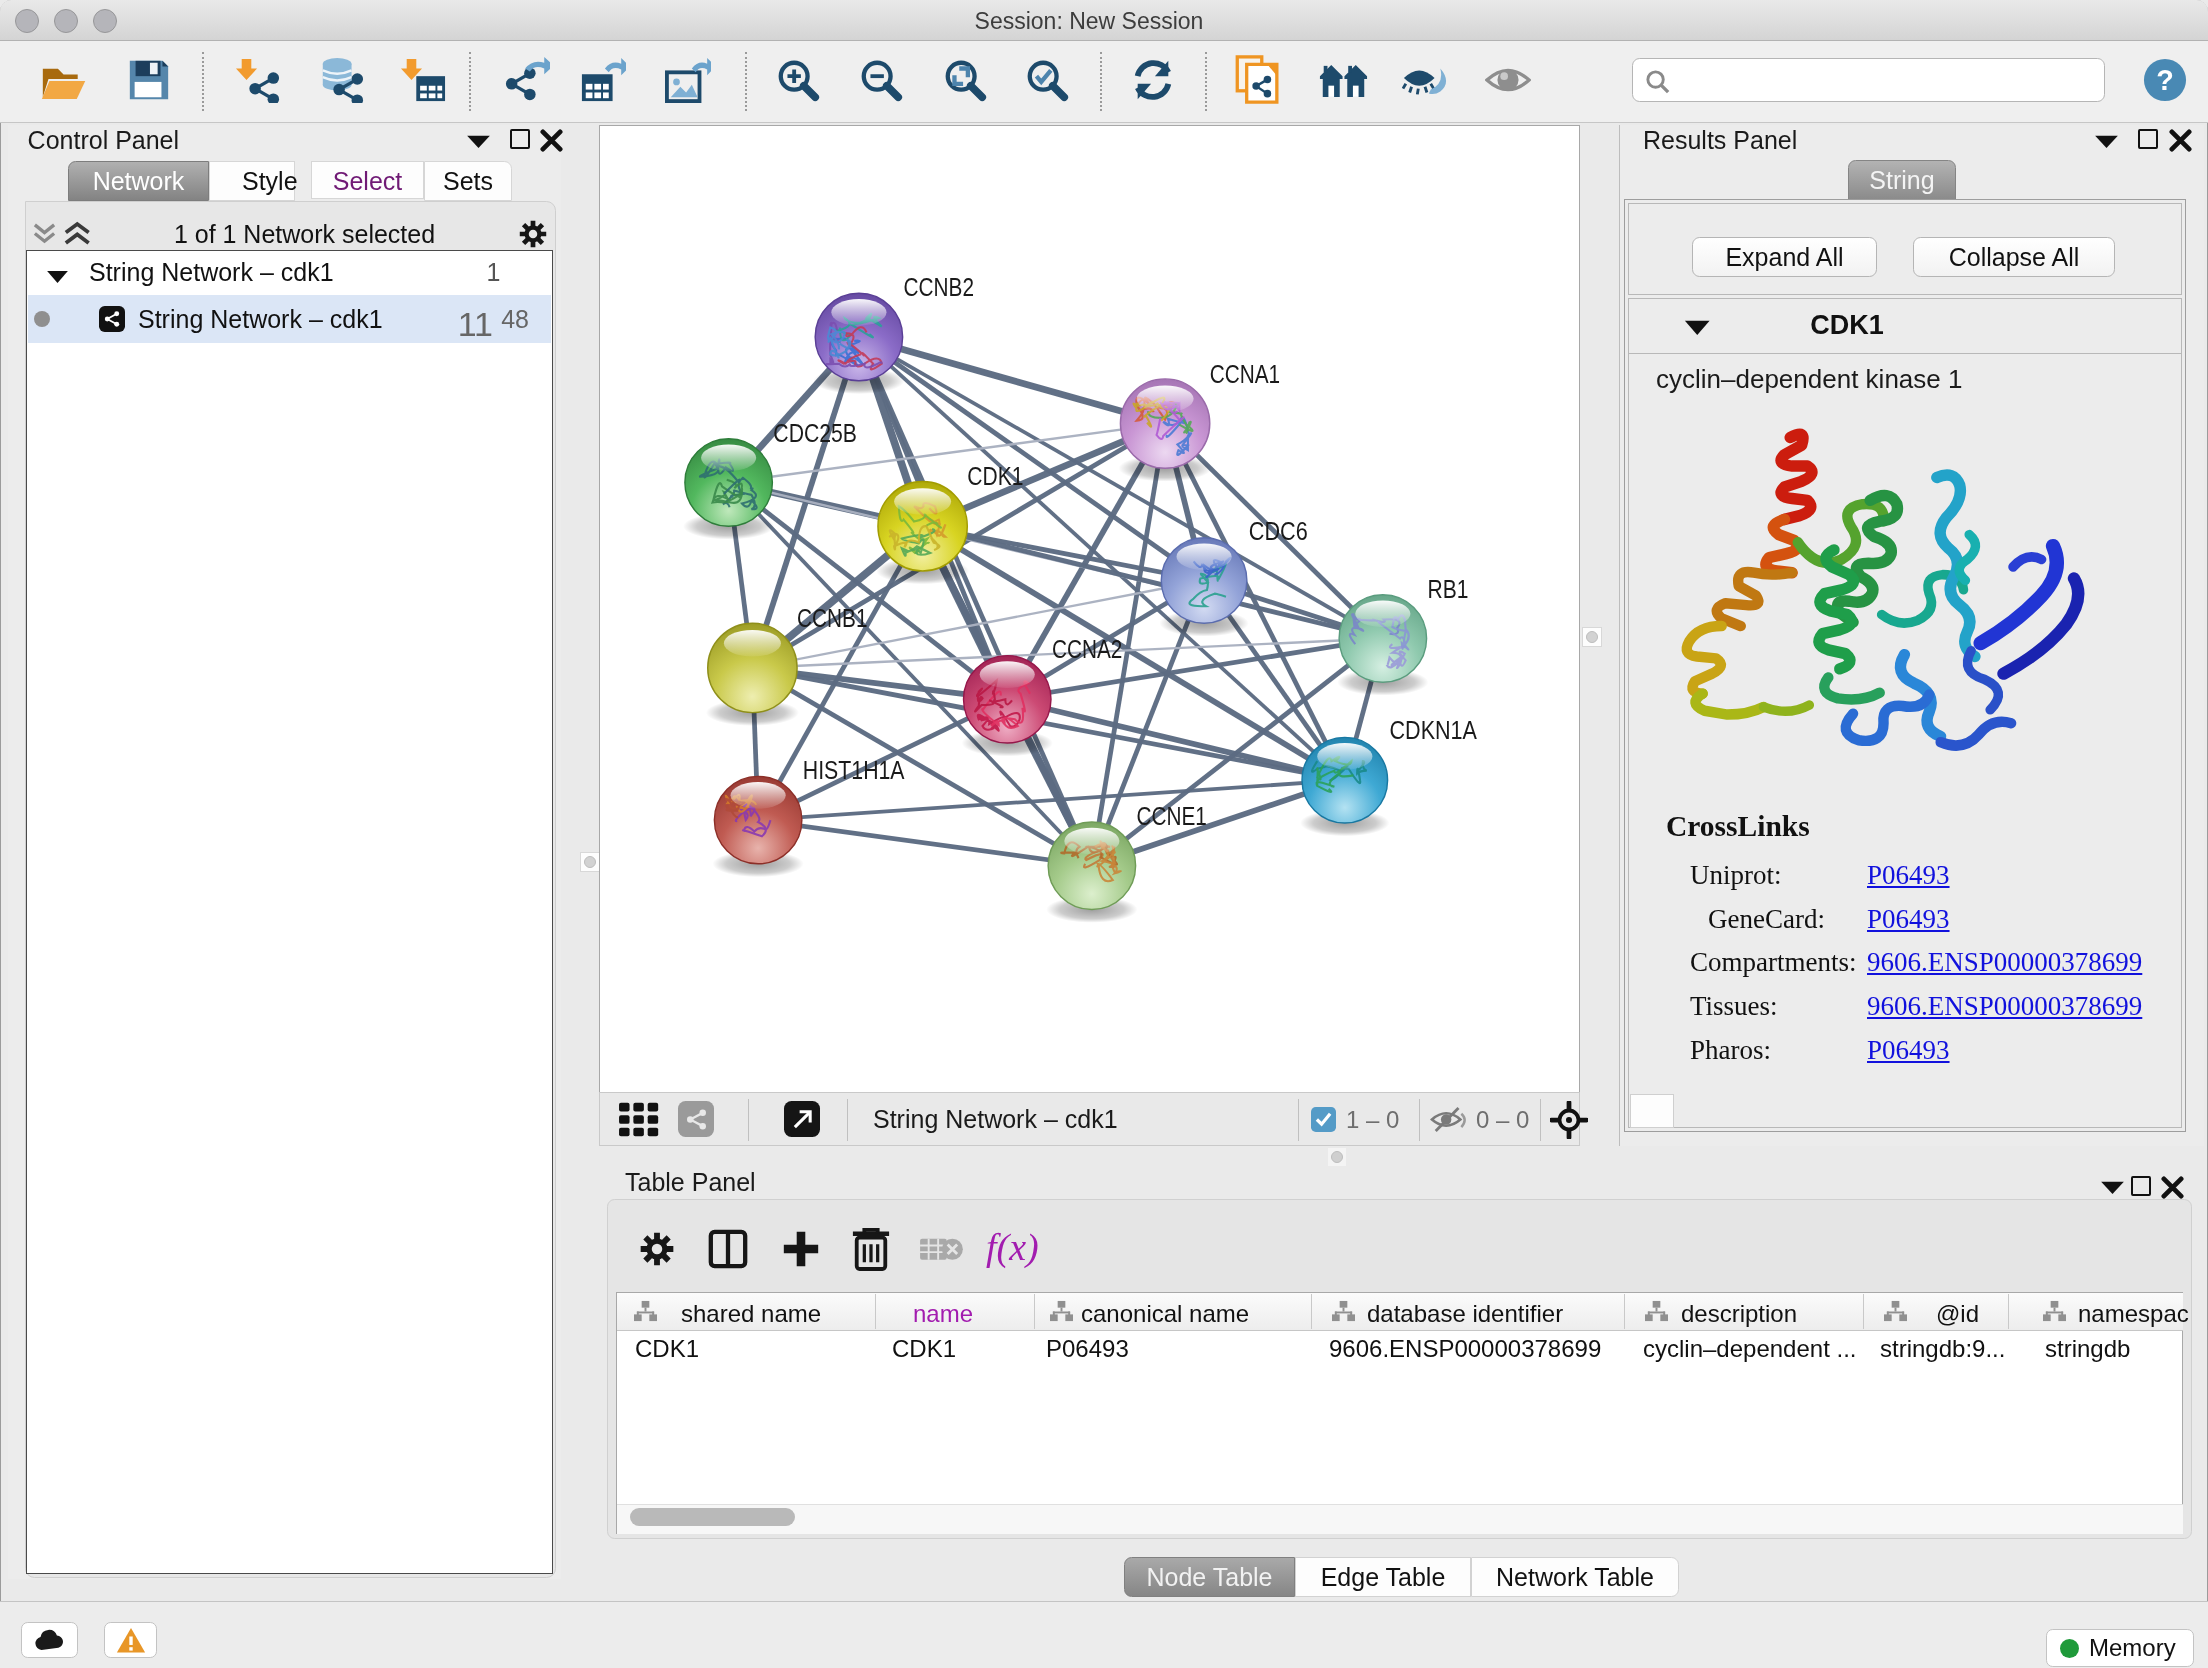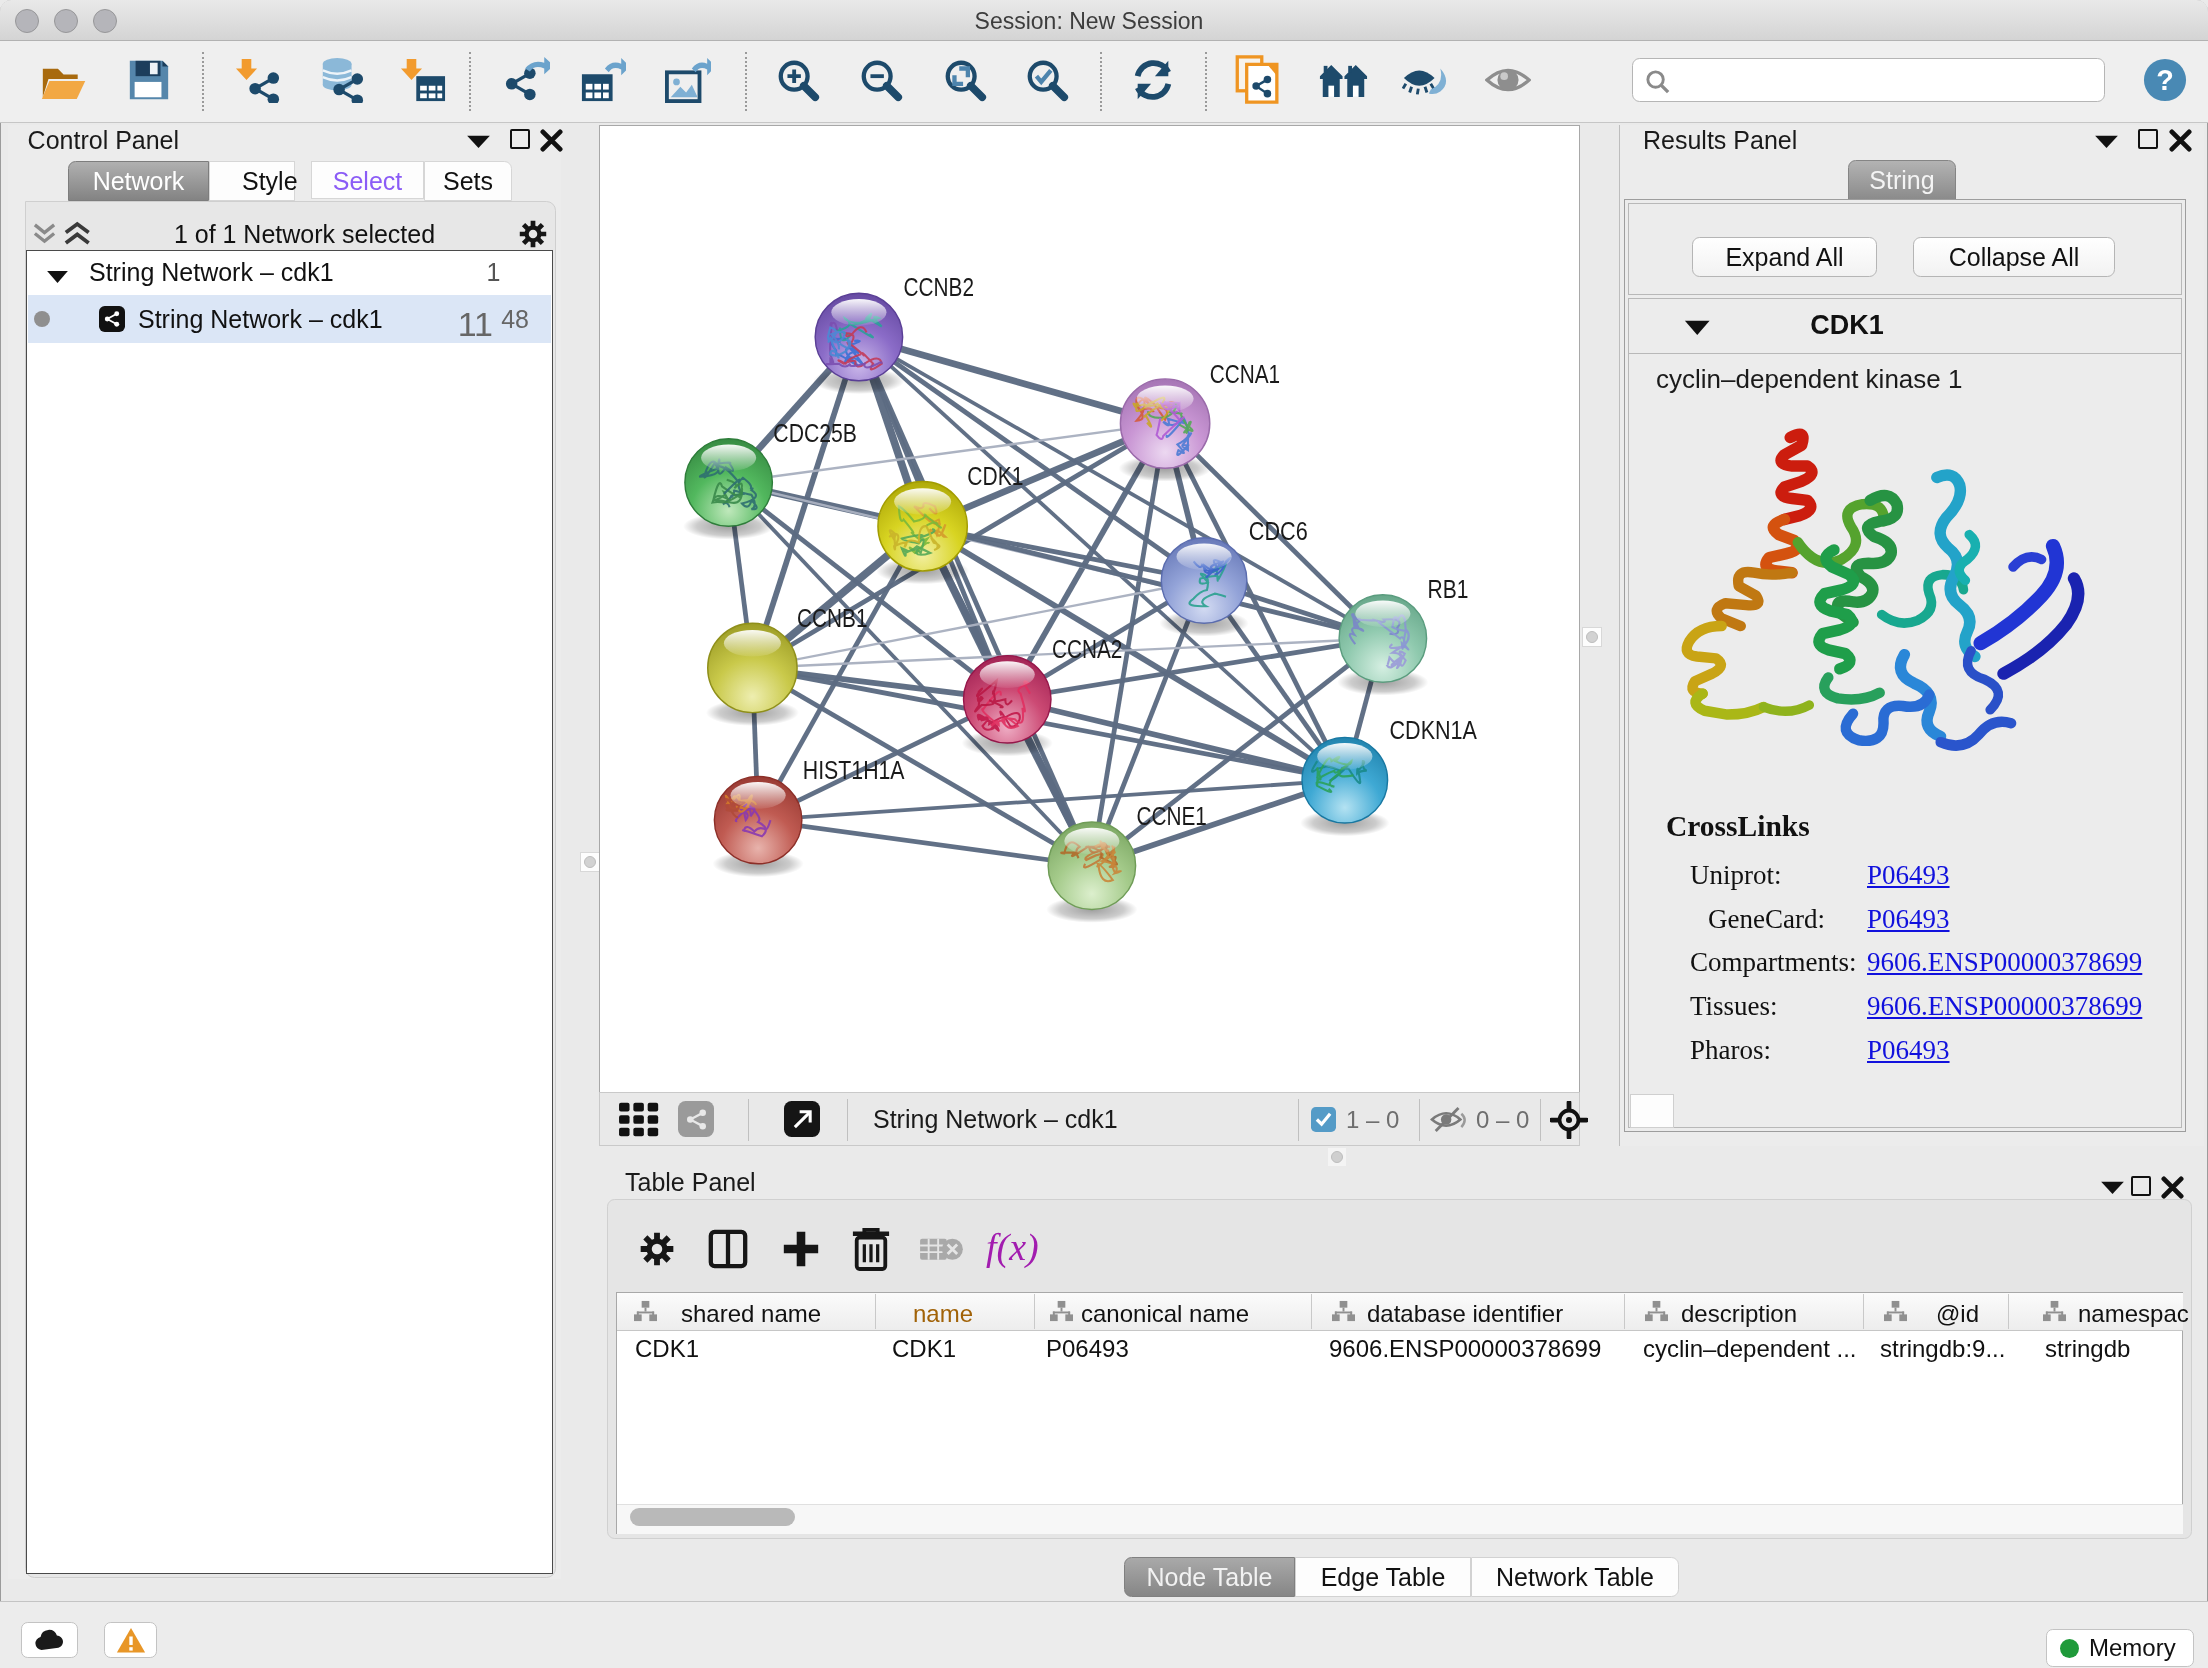--- a/index.html
+++ b/index.html
@@ -188,21 +188,21 @@
 <svg class="abs" style="left:465px;top:133px" width="27" height="17" viewBox="0 0 28 18">
     <path d="M2 3 H26 L14 16 Z" fill="#111"></path>
   </svg>
 <div class="abs" style="left:510px;top:129px;width:20px;height:20px;border:2.9px solid #111;border-radius:1.9px;box-sizing:border-box;"></div>
 <svg class="abs" style="left:540px;top:129px" width="23" height="23" viewBox="0 0 24 24">
     <path d="M3 3 L21 21 M21 3 L3 21" stroke="#111" stroke-width="5" stroke-linecap="round"></path>
   </svg>
 
 <div class="abs" style="left:68px;top:161px;width:141px;height:40px;background:linear-gradient(#b0b0b0,#838383);border:1px solid #7d7d7d;border-radius:7.6px 0 0 0;box-sizing:border-box;color:#fff;font-size:25px;text-align:center;line-height:38px;">Network</div>
 <div class="abs" style="left:209px;top:161px;width:86px;height:40px;background:#fdfdfd;border:1px solid #d6d6d6;box-sizing:border-box;font-size:25px;text-align:right;line-height:38px;color:#111;padding-left:32px;">Style</div>
-<div class="abs" style="left:311px;top:161px;width:113px;height:38px;background:#fdfdfd;border:1px solid #d6d6d6;box-sizing:border-box;font-size:25px;text-align:center;line-height:38px;color:#8b5cf6;">Select</div>
+<div class="abs" style="left:311px;top:161px;width:113px;height:38px;background:#fdfdfd;border:1px solid #d6d6d6;box-sizing:border-box;font-size:25px;text-align:center;line-height:38px;color:#701a75;">Select</div>
 <div class="abs" style="left:424px;top:161px;width:88px;height:40px;background:#fdfdfd;border:1px solid #d6d6d6;border-radius:0 7.6px 0 0;box-sizing:border-box;font-size:25px;text-align:center;line-height:38px;color:#111;">Sets</div>
 
 <div class="abs" style="left:25px;top:201px;width:531px;height:1377px;background:#e7e7e7;border:1px solid #cfcfcf;border-radius:0 9.5px 9.5px 9.5px;box-sizing:border-box;"></div>
 
 <svg class="abs" style="left:32px;top:221px" width="25" height="25" viewBox="0 0 26 26">
     <g stroke="#8a8a8a" stroke-width="3.5" fill="none">
       <path d="M3 4 L13 12 L23 4"></path>
       <path d="M3 13 L13 21 L23 13"></path>
     </g>
   </svg>
@@ -633,21 +633,21 @@
       <rect x="9" y="1" width="8" height="7"></rect>
       <rect x="1" y="15" width="8" height="7"></rect>
       <rect x="17" y="15" width="8" height="7"></rect>
       <path d="M12 8 h2 v4 h-2 z"></path>
       <path d="M4 12 h18 v2 h-18 z"></path>
       <path d="M4 12 h2 v4 h-2 z M20 12 h2 v4 h-2 z"></path>
     </g>
   </svg>
 <div class="abs" style="left:681px;top:1300px;font-size:24px;color:#111;">shared name</div>
 <div class="abs" style="left:1034px;top:1300px;width:0;"></div>
-<div class="abs" style="left:864px;top:1300px;width:158px;text-align:center;font-size:24px;color:#a16207;">name</div>
+<div class="abs" style="left:864px;top:1300px;width:158px;text-align:center;font-size:24px;color:#a21caf;">name</div>
 <svg class="abs" style="left:1049px;top:1300px" width="25" height="23" viewBox="0 0 26 24">
     <g fill="#909090">
       <rect x="9" y="1" width="8" height="7"></rect>
       <rect x="1" y="15" width="8" height="7"></rect>
       <rect x="17" y="15" width="8" height="7"></rect>
       <path d="M12 8 h2 v4 h-2 z"></path>
       <path d="M4 12 h18 v2 h-18 z"></path>
       <path d="M4 12 h2 v4 h-2 z M20 12 h2 v4 h-2 z"></path>
     </g>
   </svg>

